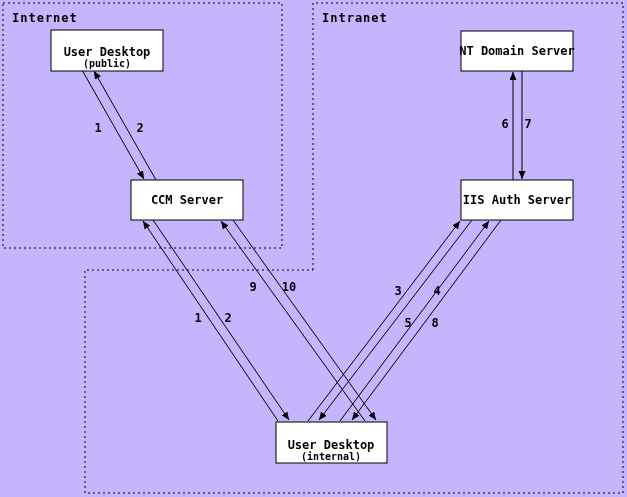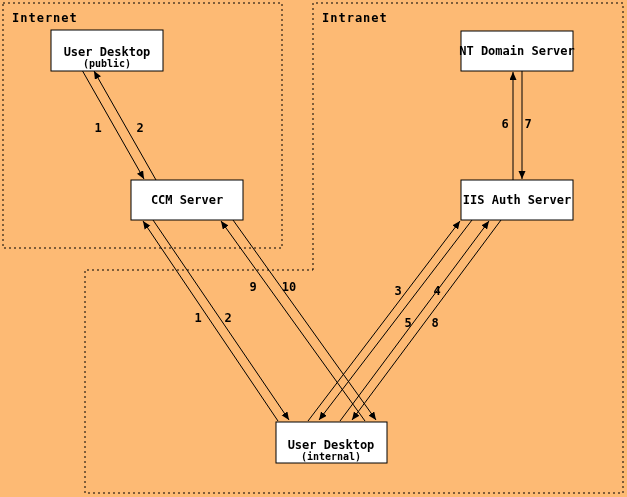--- a/index.html
+++ b/index.html
@@ -1,16 +1,16 @@
 <!DOCTYPE html>
 <html><head>
 <meta charset="utf-8">
 <style>
   html,body{margin:0;padding:0;background:#ffffff;}
-  .stage{position:relative;width:627px;height:497px;background:#fdba74;overflow:hidden;}
+  .stage{position:relative;width:627px;height:497px;background:#c4b5fd;overflow:hidden;}
   svg{display:block;}
   text{fill:#000000;}
   .t{font:bold 12px "DejaVu Sans Mono", monospace;}
   .s{font:bold 10px "DejaVu Sans Mono", monospace;}
   .z{font:bold 12px "DejaVu Sans Mono", monospace;letter-spacing:1px;}
   .box{fill:#ffffff;stroke:#000000;stroke-width:1;}
   .flow{stroke:#000000;stroke-width:1;fill:none;}
   .dash{stroke:#000000;stroke-width:1;fill:none;stroke-dasharray:2,3;}
 </style>
 </head>

